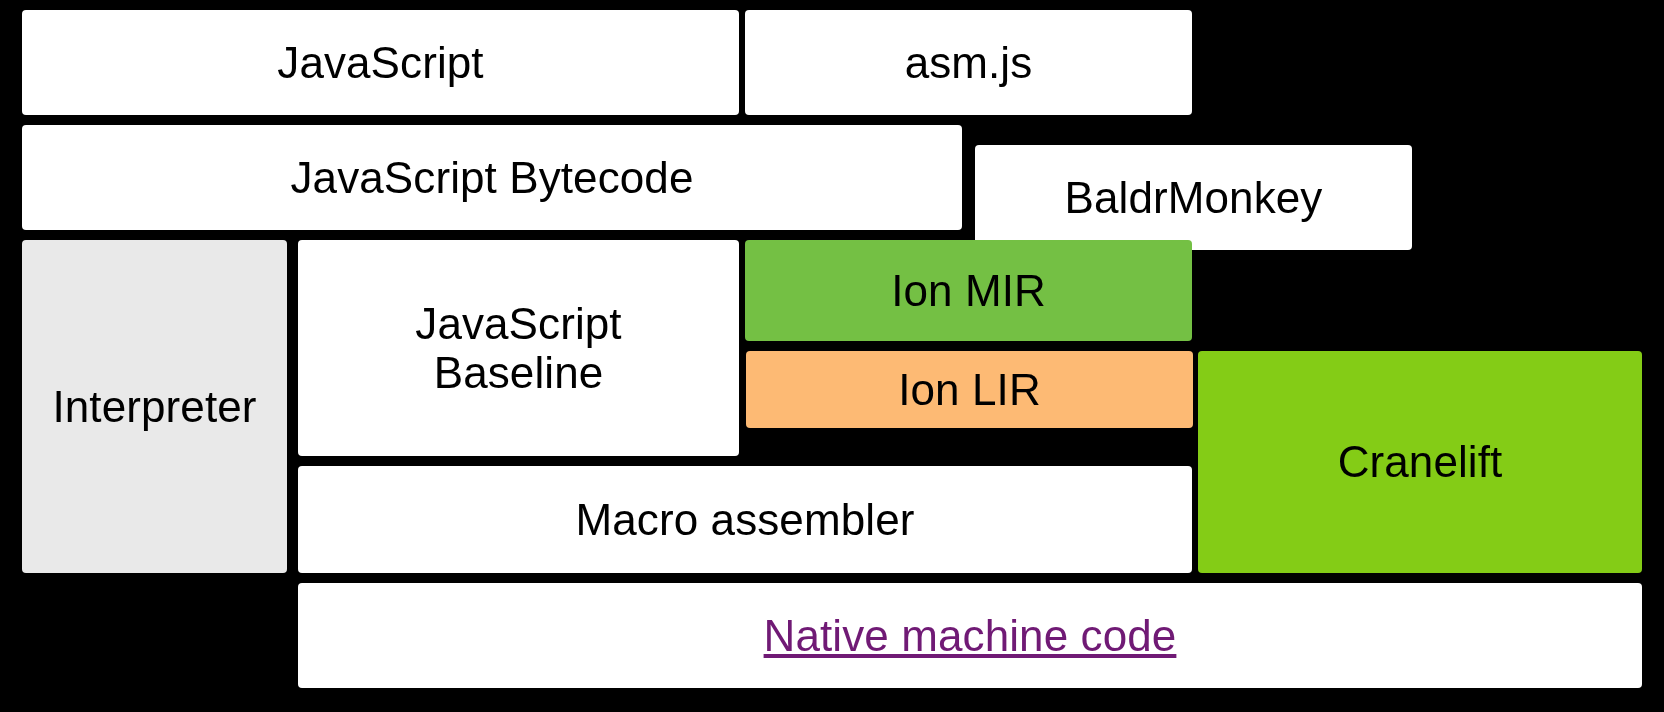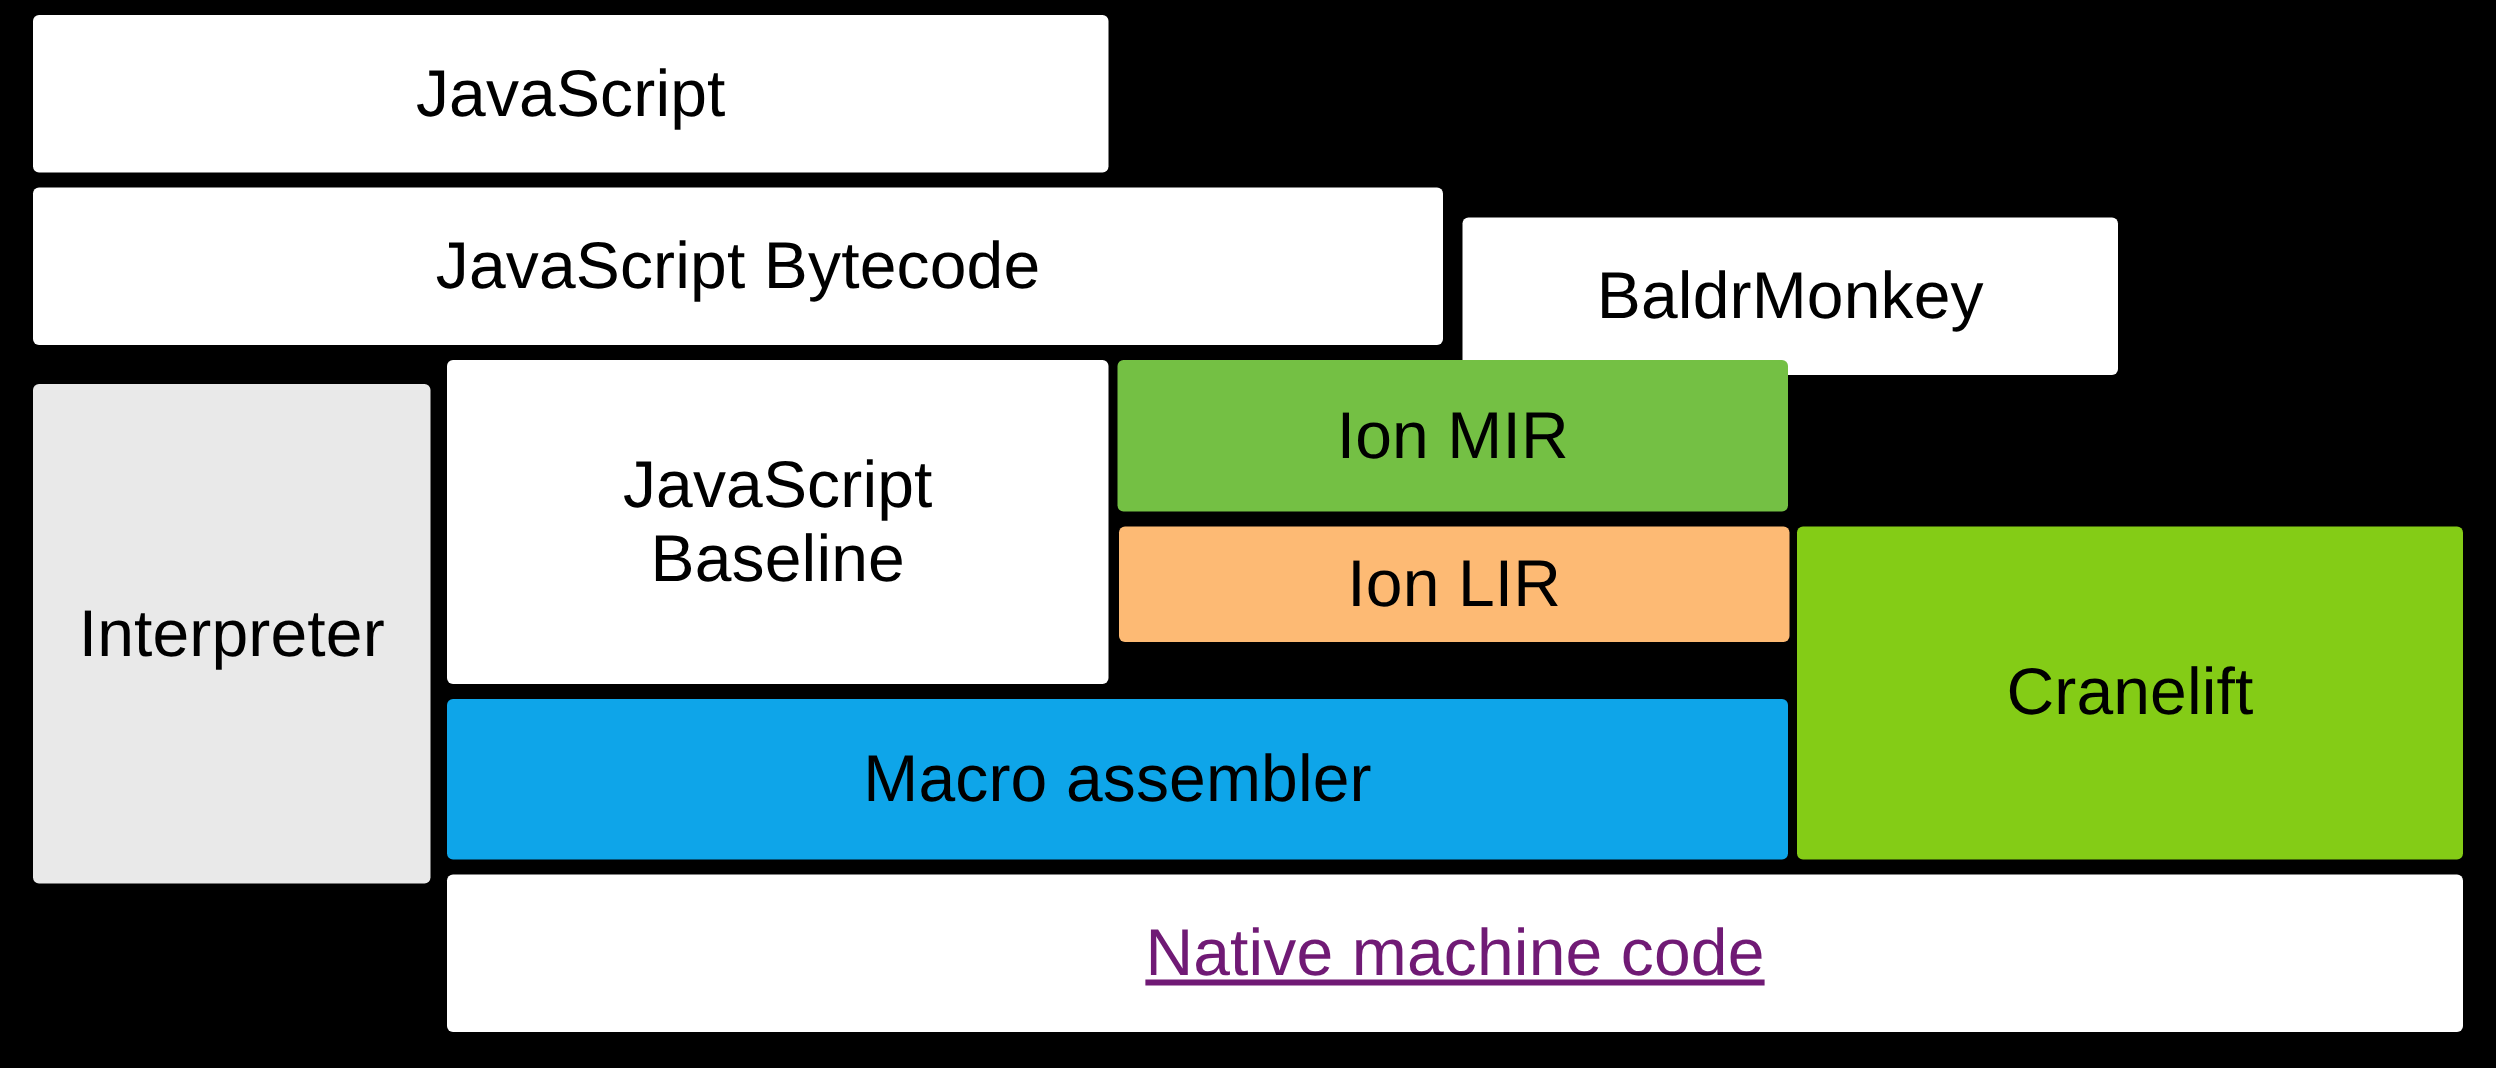--- a/index.html
+++ b/index.html
@@ -29,32 +29,33 @@
     border-radius: 4px;
     color: #000000;
     font-size: 44px;
     font-weight: 400;
     line-height: 1.12;
     letter-spacing: 0.1px;
     white-space: pre-line;
     user-select: none;
   }
   .fill-white { background: #ffffff; }
-  .fill-gray  { background: #e9e9e9; margin-top: 16px; }
+  .fill-gray  { background: #e9e9e9; }
   .fill-green { background: #74c044; }
   .fill-red   { background: #f4768b; }
 </style>
 </head>
 <body>
 
 <div id="stack" style="background: rgb(0, 0, 0);">
     <div class="box fill-white" style="left: 22px; top: 10px; width: 717px; height: 105px; background: rgb(255, 255, 255); color: rgb(0, 0, 0);">JavaScript</div>
+    <div class="box fill-white" style="left: 745px; top: 10px; width: 447px; height: 105px; background: rgb(255, 255, 255); color: rgb(0, 0, 0);">asm.js</div>
     <div class="box fill-white" style="left: 22px; top: 125px; width: 940px; height: 105px; background: rgb(255, 255, 255); color: rgb(0, 0, 0);">JavaScript Bytecode</div>
     <div class="box fill-white" style="left: 975px; top: 125px; width: 437px; height: 105px; background: rgb(255, 255, 255); color: rgb(0, 0, 0); margin-top: 20px;">BaldrMonkey</div>
     <div class="box fill-gray" style="left: 22px; top: 240px; width: 265px; height: 333px; background: rgb(233, 233, 233); color: rgb(0, 0, 0);">Interpreter</div>
     <div class="box fill-white" style="left: 298px; top: 240px; width: 441px; height: 216px; background: rgb(255, 255, 255); color: rgb(0, 0, 0);">JavaScript
 Baseline</div>
     <div class="box fill-green" style="left: 745px; top: 240px; width: 447px; height: 101px; background: rgb(116, 192, 68); color: rgb(0, 0, 0);">Ion MIR</div>
     <div class="box fill-green" style="left: 746px; top: 351px; width: 447px; height: 77px; background: #fdba74; color: rgb(0, 0, 0);">Ion LIR</div>
     <div class="box fill-red" style="left: 1198px; top: 351px; width: 444px; height: 222px; background: #84cc16; color: rgb(0, 0, 0);">Cranelift</div>
-    <div class="box fill-white" style="left: 298px; top: 466px; width: 894px; height: 107px; background: #0ea5e9; color: rgb(0, 0, 0);">Macro assembler</div>
+    <div class="box fill-white" style="left: 298px; top: 466px; width: 894px; height: 107px; background: #ffffff; color: rgb(0, 0, 0);">Macro assembler</div>
     <div class="box fill-white" style="left: 298px; top: 583px; width: 1344px; height: 105px; background: rgb(255, 255, 255); color: #701a75; text-decoration: underline;">Native machine code</div>
   </div>
 
 </body></html>

